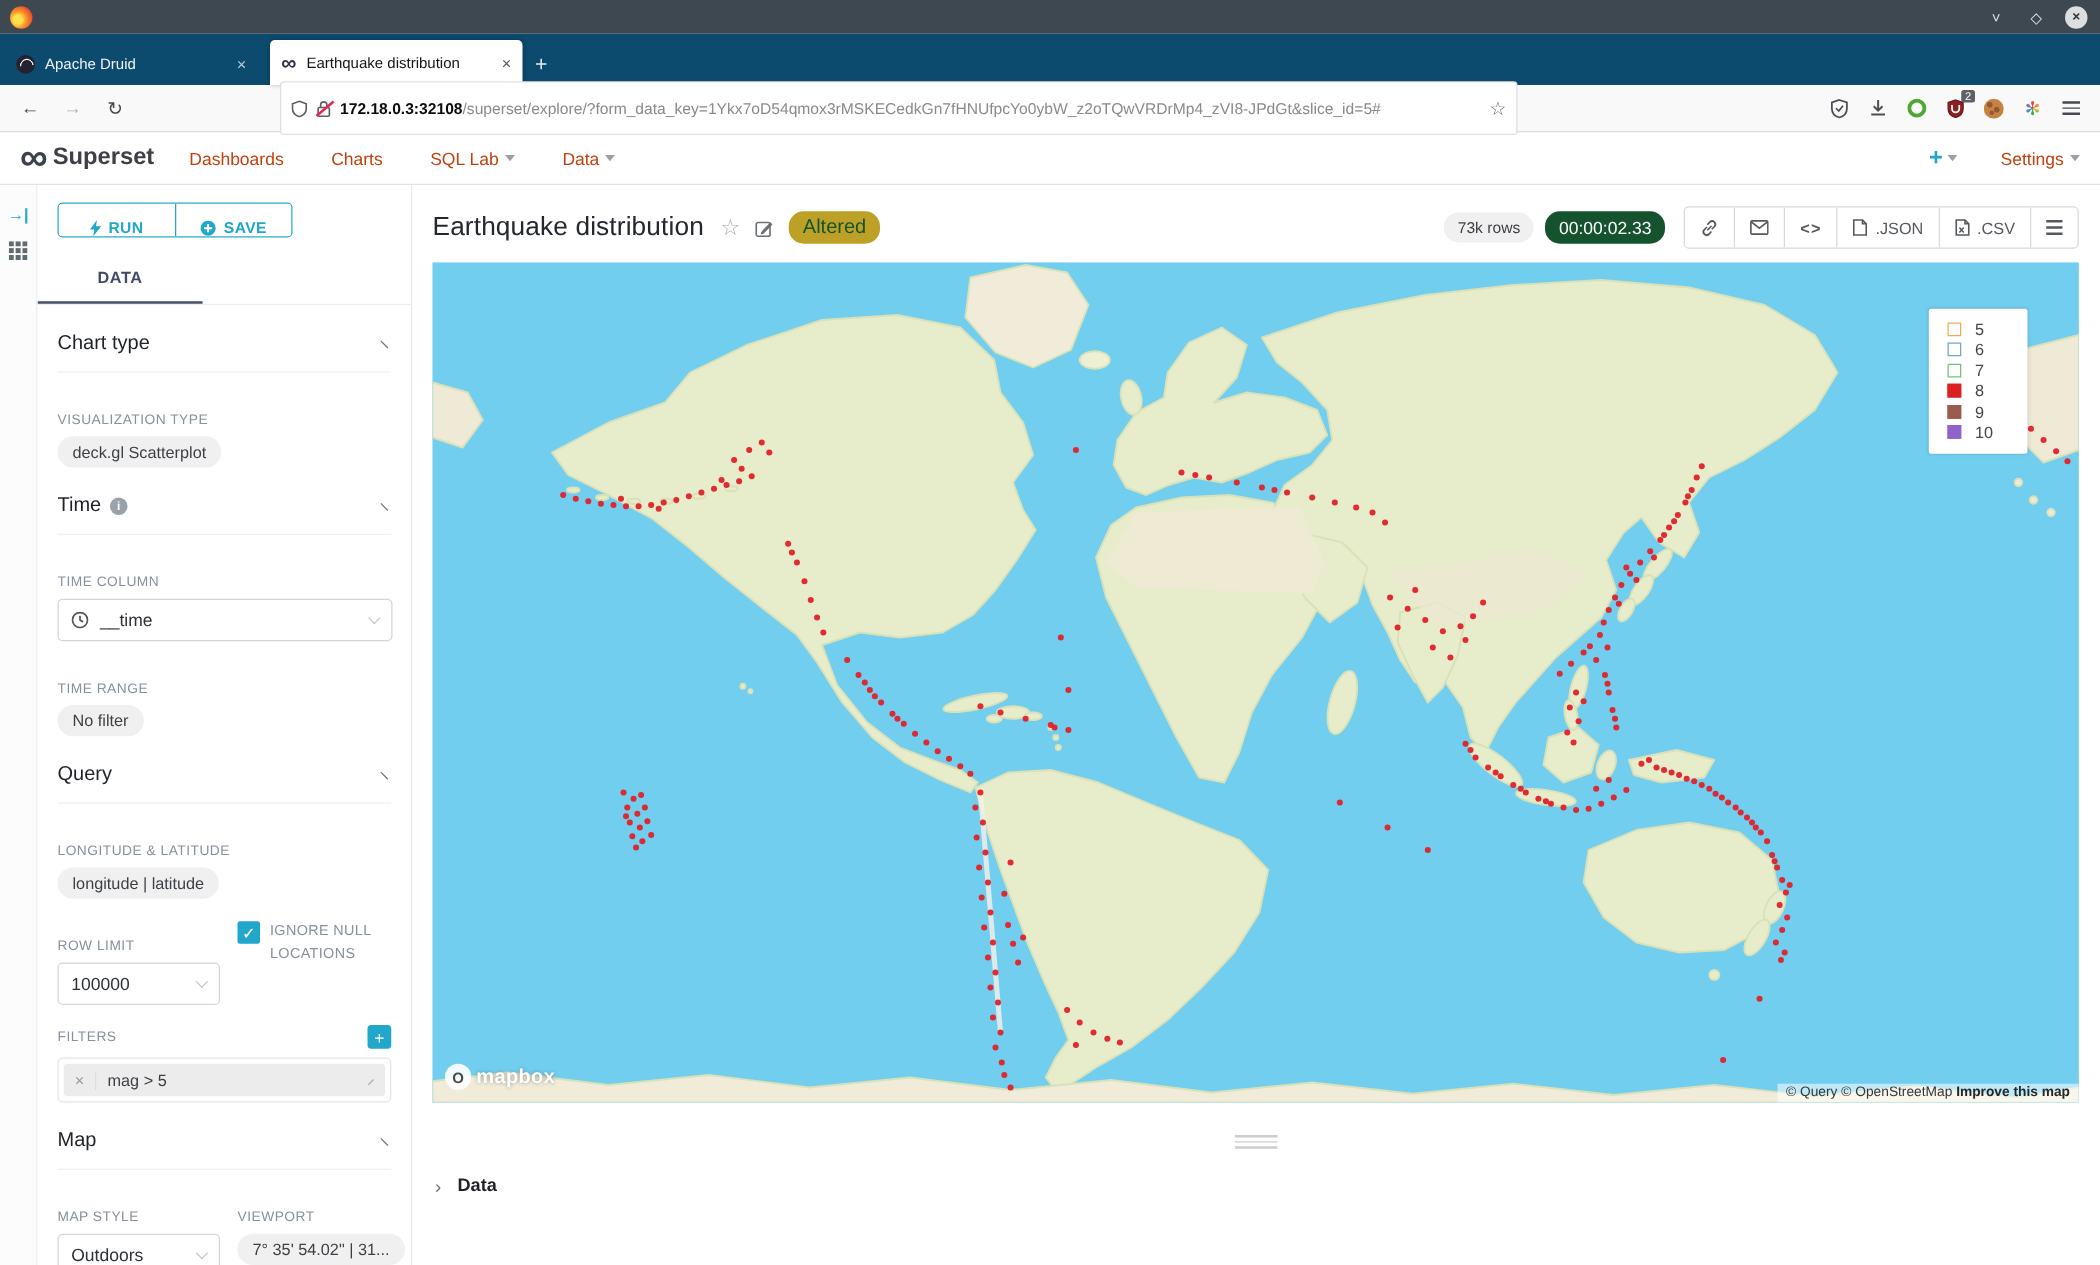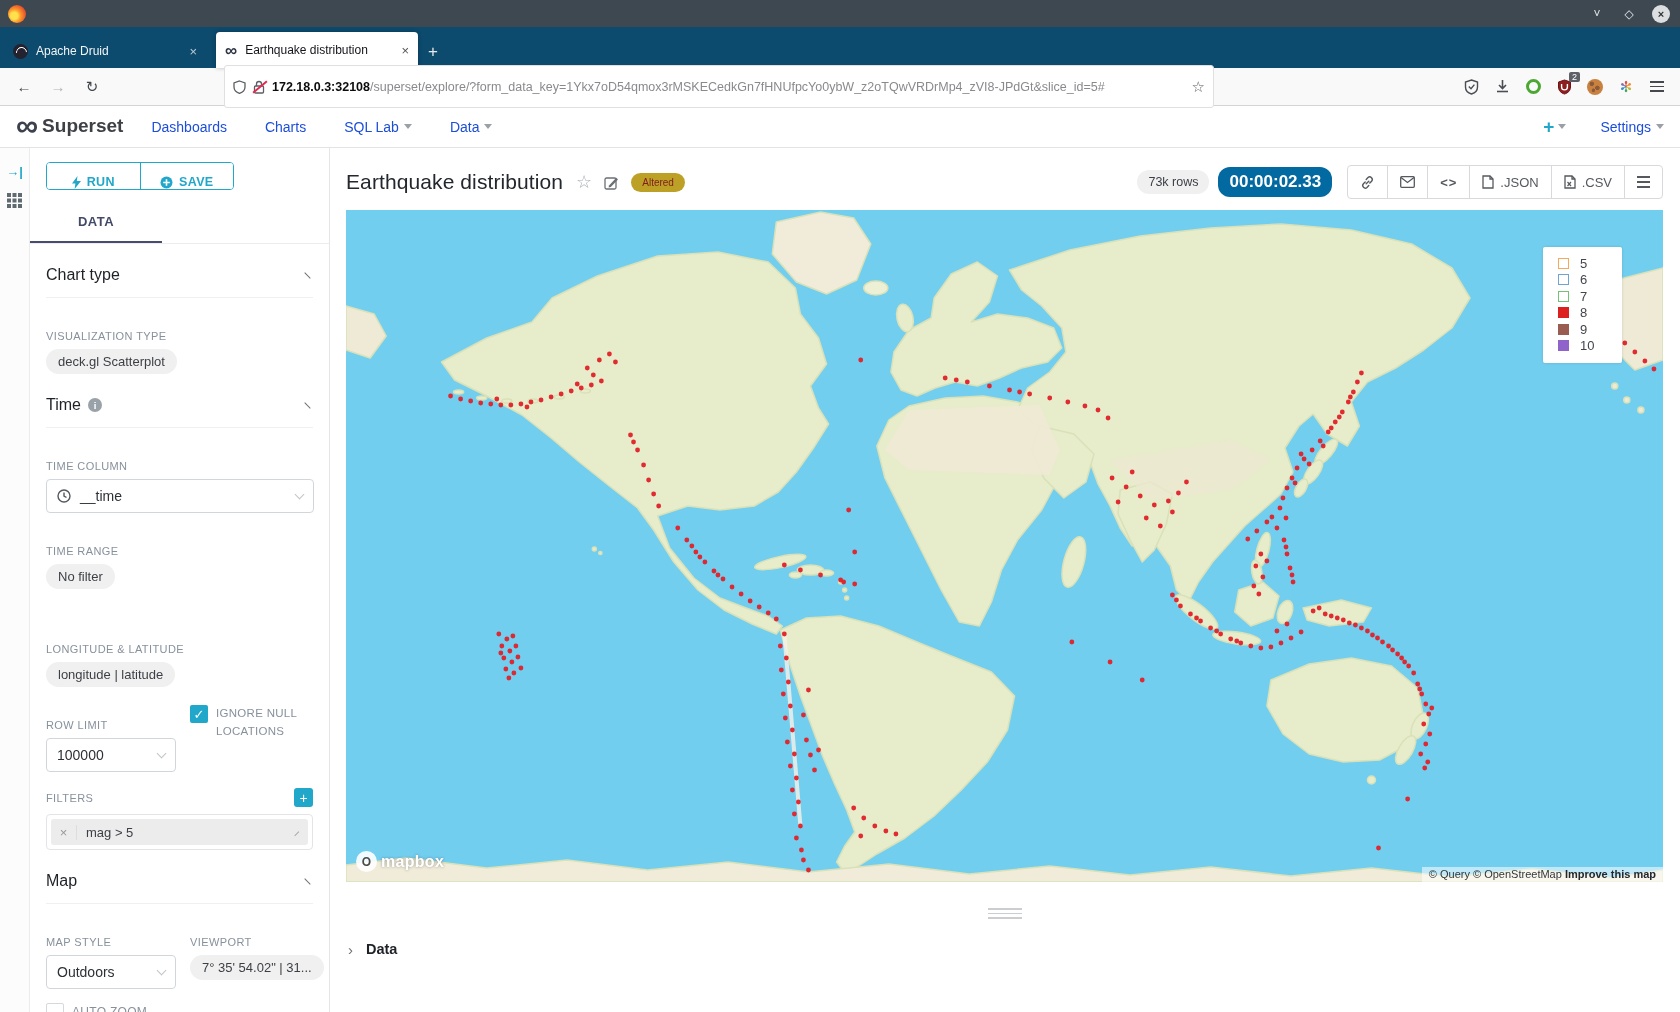--- a/index.html
+++ b/index.html
@@ -39,21 +39,21 @@
   .cookie { width:16px; height:16px; border-radius:50%; background:radial-gradient(circle at 30% 30%, #8a5a3b 2px, transparent 2.5px),radial-gradient(circle at 65% 55%, #8a5a3b 2px, transparent 2.5px),radial-gradient(circle at 40% 70%, #8a5a3b 1.5px, transparent 2px),#c9813f; }
   .asterisk { font-size:15px; background:conic-gradient(#e8453c,#f7b529,#31a952,#4285f4,#e8453c); -webkit-background-clip:text; background-clip:text; color:#4285f4; -webkit-text-fill-color:transparent; }
   .burger { display:flex; flex-direction:column; gap:3px; }
   .burger i { width:14px; height:1.8px; background:#45494d; }
 
   
   .ss-nav { height:42px; background:#fff; border-bottom:1px solid #e3e3e5; display:flex; align-items:center; padding:0 16px; }
   .ss-brand { display:flex; align-items:center; gap:6px; margin-right:28px; }
   .ss-inf { font-size:31px; font-weight:bold; color:#3d414d; line-height:.8; letter-spacing:-2px; }
   .ss-name { font-size:19px; font-weight:bold; color:#3e4046; }
-  .ss-menu { display:flex; gap:38px; font-size:14px; color:#1d4ed8; }
+  .ss-menu { display:flex; gap:38px; font-size:14px; color:#c2410c; }
   .ss-menu .item { display:flex; align-items:center; gap:5px; }
   .caret { width:0; height:0; border-left:4px solid transparent; border-right:4px solid transparent; border-top:5px solid #9aa0a6; }
   .ss-right { margin-left:auto; display:flex; align-items:center; gap:34px; }
   .plus-teal { color:#20a7c9; font-size:19px; font-weight:bold; display:flex; align-items:center; gap:4px; }
 
   
   .workspace { display:flex; height:864px; background:#fff; }
   .icon-strip { width:30px; border-right:1px solid #ececee; background:#fcfcfc; padding-top:16px; display:flex; flex-direction:column; align-items:center; gap:14px; flex:none; }
   .strip-ico { color:#20a7c9; font-size:13px; font-weight:bold; }
 
@@ -85,24 +85,24 @@
   .filter-chip { background:#ececed; border-radius:3px; height:26px; display:flex; align-items:center; font-size:13px; color:#3c3f44; }
   .filter-chip .x { width:26px; text-align:center; color:#97989c; font-size:13px; border-right:1px solid #ddd; margin-right:9px; }
   .filter-chip .chevr { margin-left:auto; margin-right:10px; border-color:#a9abaf; }
 
   
   .chart-area { flex:1; background:#fff; position:relative; overflow:hidden; }
   .chart-header { display:flex; align-items:center; padding:17px 17px 11px 16px; }
   .chart-title { font-size:21px; color:#23272e; letter-spacing:.1px; }
   .star { color:#a9adb2; font-size:18px; margin-left:13px; }
   .edit-ico { margin-left:12px; color:#6b7075; display:flex; }
-  .badge-altered { margin-left:12px; background:#bda127; color:#7f1d1d; font-size:10px; padding:4px 11px; border-radius:12px; }
+  .badge-altered { margin-left:12px; background:#bda127; color:#14532d; font-size:16px; padding:4px 11px; border-radius:12px; }
   .header-right { margin-left:auto; display:flex; align-items:center; gap:9px; }
   .pill-rows { background:#f0f0f1; border-radius:12px; padding:5px 11px; font-size:12.5px; color:#3c3f44; }
-  .pill-timer { background:#0369a1; border-radius:12px; padding:5px 11px; font-size:17px; color:#fff;font-weight:bold; }
+  .pill-timer { background:#14532d; border-radius:12px; padding:5px 11px; font-size:14px; color:#fff; }
   .btn-group { display:flex; border:1px solid #d9d9db; border-radius:4px; overflow:hidden; margin-left:6px; background:#fff; }
   .btn-seg { height:32px; display:flex; align-items:center; justify-content:center; padding:0 12px; color:#55595e; font-size:13px; gap:6px; }
   .btn-seg + .btn-seg { border-left:1px solid #d9d9db; }
   .code-glyph { font-size:13px; font-weight:bold; letter-spacing:1px; }
   .seg-burger { display:flex; flex-direction:column; gap:3px; }
   .seg-burger i { width:13px; height:2px; background:#55595e; }
 
   .map-wrap { position:relative; margin:0 17px 0 16px; height:672px; overflow:hidden; background:#72ceef; }
   .map-wrap svg.world { display:block; width:100%; height:100%; }
   .map-legend { position:absolute; top:37px; right:41px; width:79px; background:#fff; border-radius:2px; box-shadow:0 0 3px rgba(0,0,0,.15); padding:8px 0 9px; }
@@ -299,20 +299,24 @@
             <path d="M7 3.5 V7 L9.5 8.5" fill="none" stroke="#55595e" stroke-width="1.4"></path>
           </svg>
         <span>__time</span>
         <span class="sel-chev"></span>
       </div>
       <div class="ctl-label">TIME RANGE</div>
       <span class="pill">No filter</span>
     </div>
 
     <div class="section">
+      <div class="section-head">
+        <span>Query</span>
+        <span class="chev up"></span>
+      </div>
       <div class="ctl-label">LONGITUDE &amp; LATITUDE</div>
       <span class="pill">longitude | latitude</span>
       <div class="two-col">
         <div style="flex:0 0 130px;">
           <div class="ctl-label">ROW LIMIT</div>
           <div class="select">
             <span>100000</span>
             <span class="sel-chev"></span>
           </div>
         </div>

